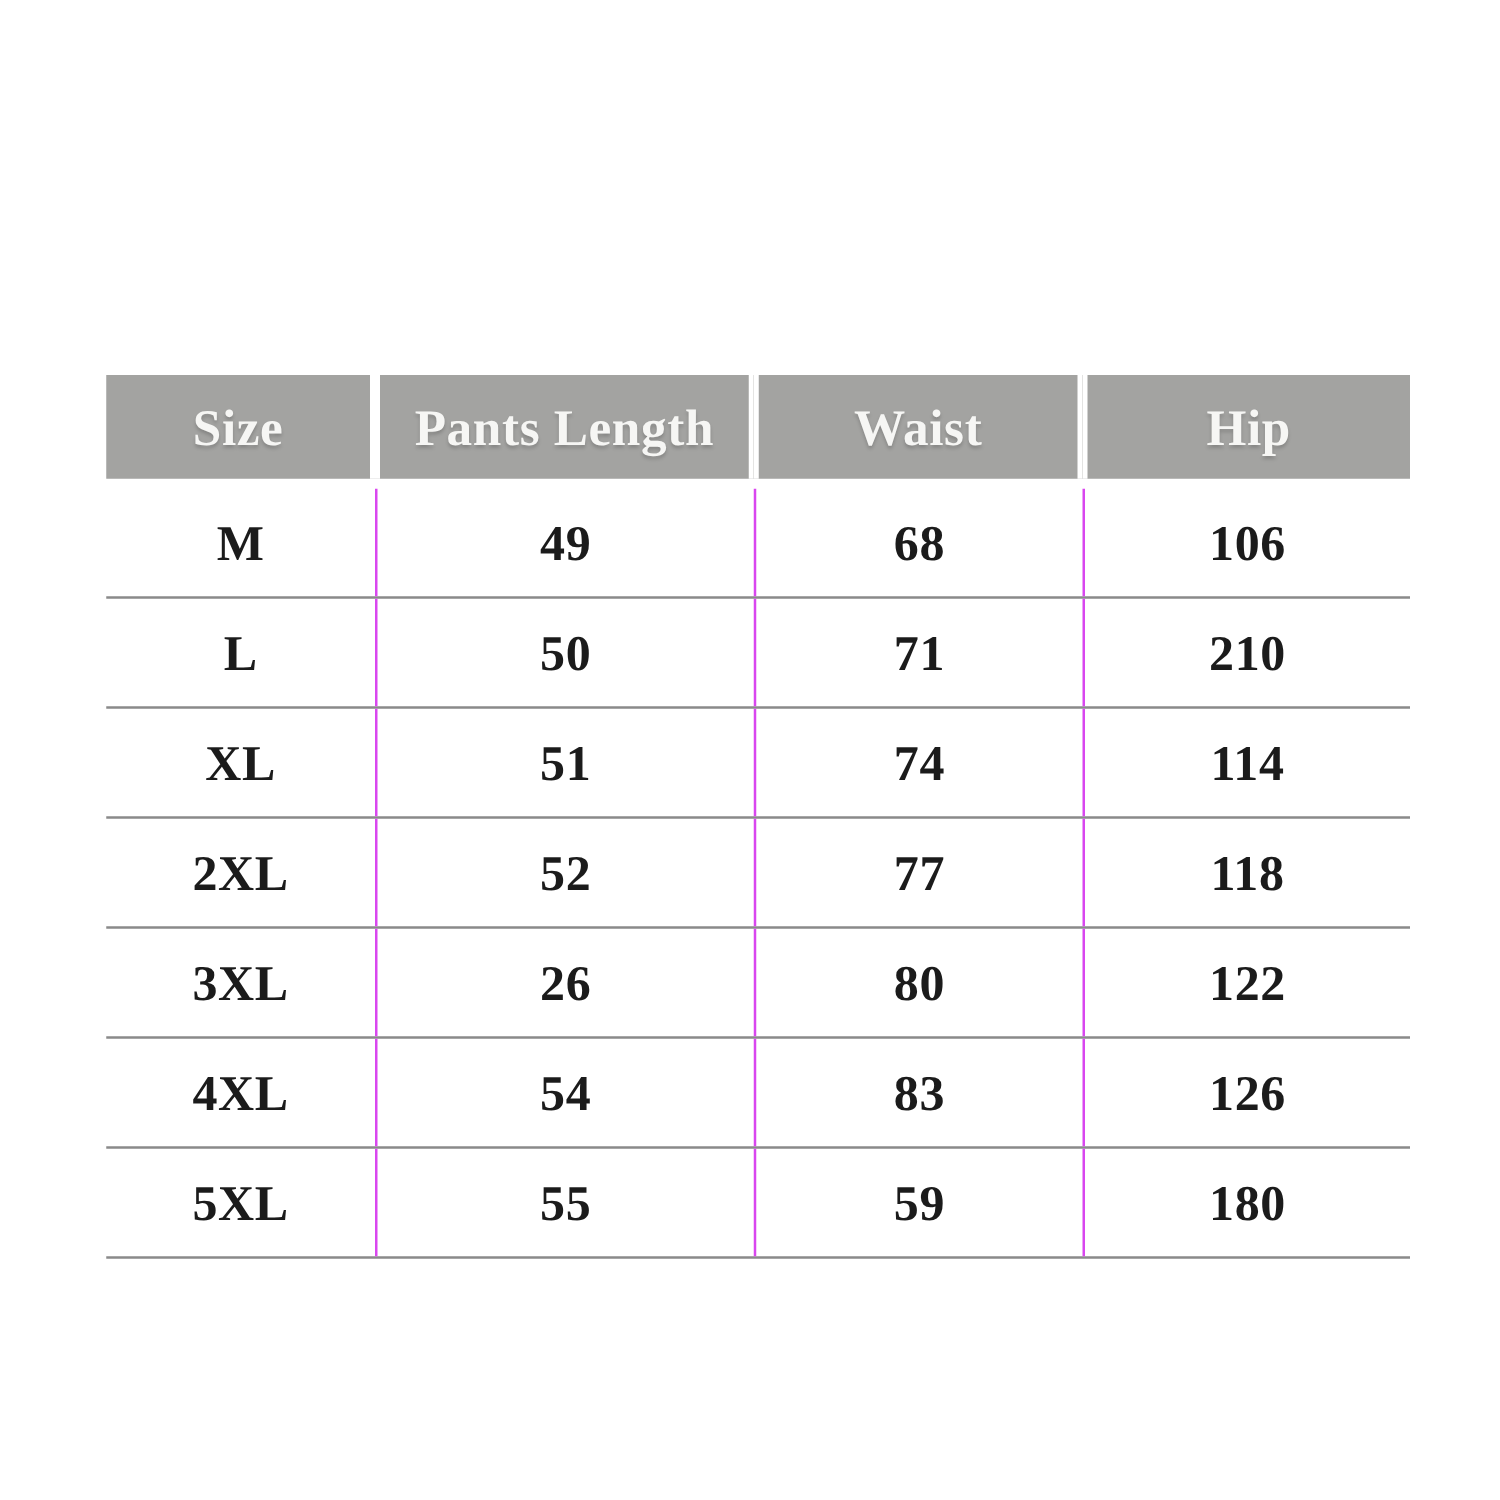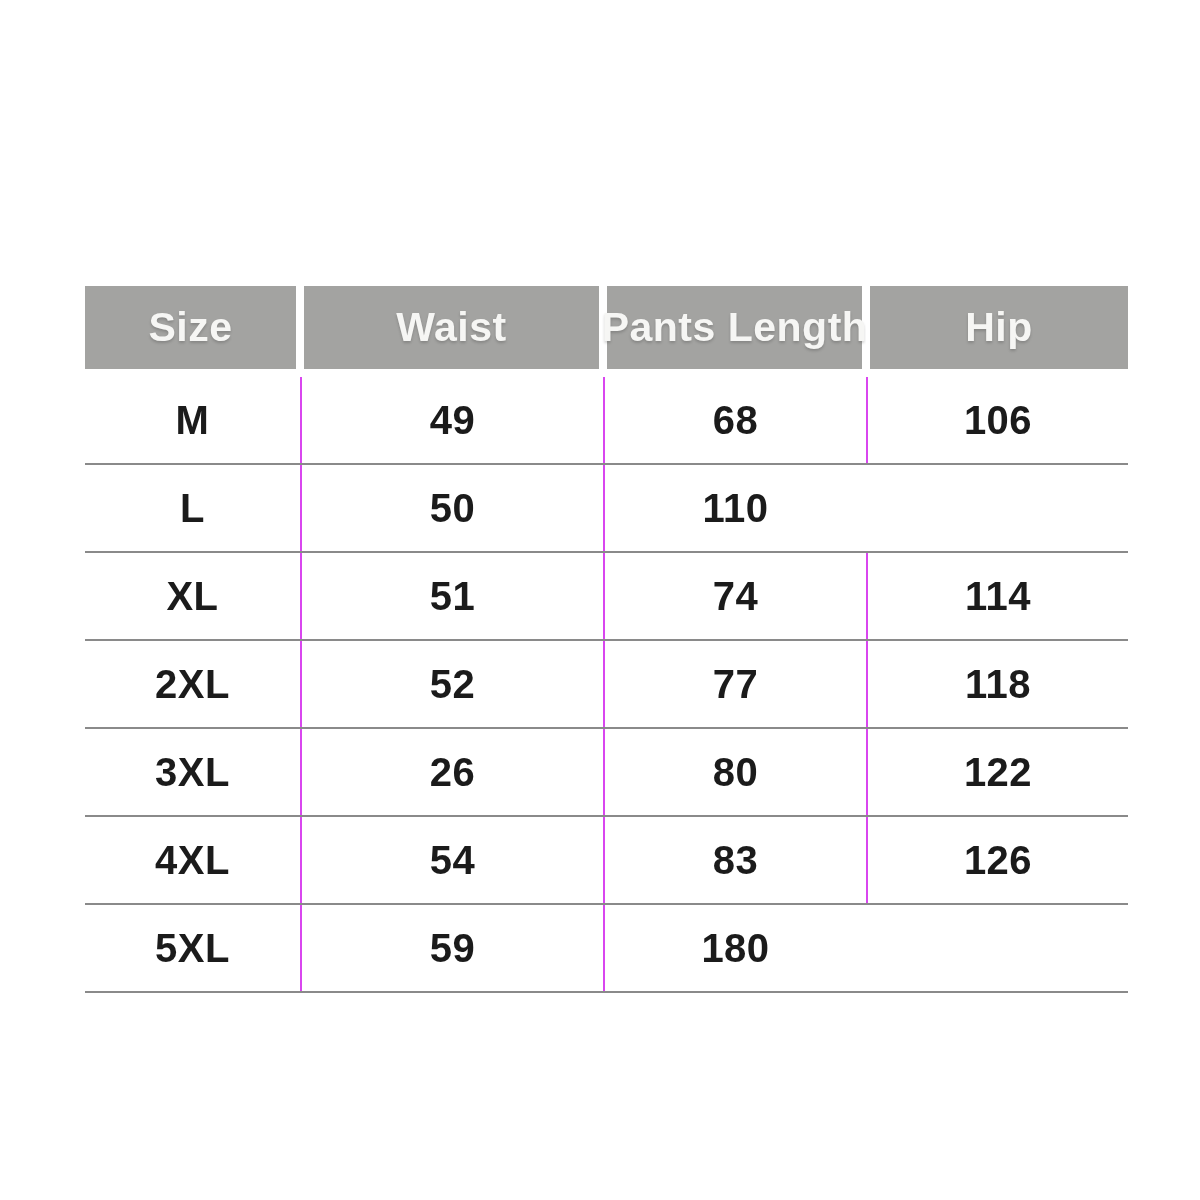--- a/index.html
+++ b/index.html
@@ -9,22 +9,23 @@
     font-family: "Liberation Sans", sans-serif;
     overflow: hidden;
   }
   .canvas {
     position: relative;
     width: 1200px; height: 1200px;
     background: #ffffff;
   }
   .size-table {
     position: absolute;
-    left: 85px; top: 286px;
+    left: 85px; top: 300px;
     width: 1043px;
+    font-family: Liberation Serif, serif;
   }
   .thead {
     display: grid;
     grid-template-columns: 215px 303px 263px 262px;
     height: 83px;
   }
   .th {
     background: #a3a3a1;
     color: #f6f6f4;
     font-size: 41px;
@@ -55,38 +56,39 @@
   .td + .td { border-left: 2px solid #d946ef; }
 </style>
 </head>
 <body>
 
 <div class="canvas">
   <div class="size-table">
 
     <div class="thead">
       <div class="th">Size</div>
+      <div class="th">Pants Length</div>
       <div class="th">Waist</div>
-      <div class="th">Pants Length</div>
       <div class="th">Hip</div>
     </div>
 
     <div class="tbody">
 
       <div class="tr">
         <div class="td">M</div>
         <div class="td">49</div>
         <div class="td">68</div>
         <div class="td">106</div>
       </div>
 
       <div class="tr">
         <div class="td">L</div>
         <div class="td">50</div>
-        <div class="td">110</div>
+        <div class="td">71</div>
+        <div class="td">210</div>
       </div>
 
       <div class="tr">
         <div class="td">XL</div>
         <div class="td">51</div>
         <div class="td">74</div>
         <div class="td">114</div>
       </div>
 
       <div class="tr">
@@ -105,19 +107,20 @@
 
       <div class="tr">
         <div class="td">4XL</div>
         <div class="td">54</div>
         <div class="td">83</div>
         <div class="td">126</div>
       </div>
 
       <div class="tr">
         <div class="td">5XL</div>
+        <div class="td">55</div>
         <div class="td">59</div>
         <div class="td">180</div>
       </div>
 
     </div>
   </div>
 </div>
 
 </body></html>

